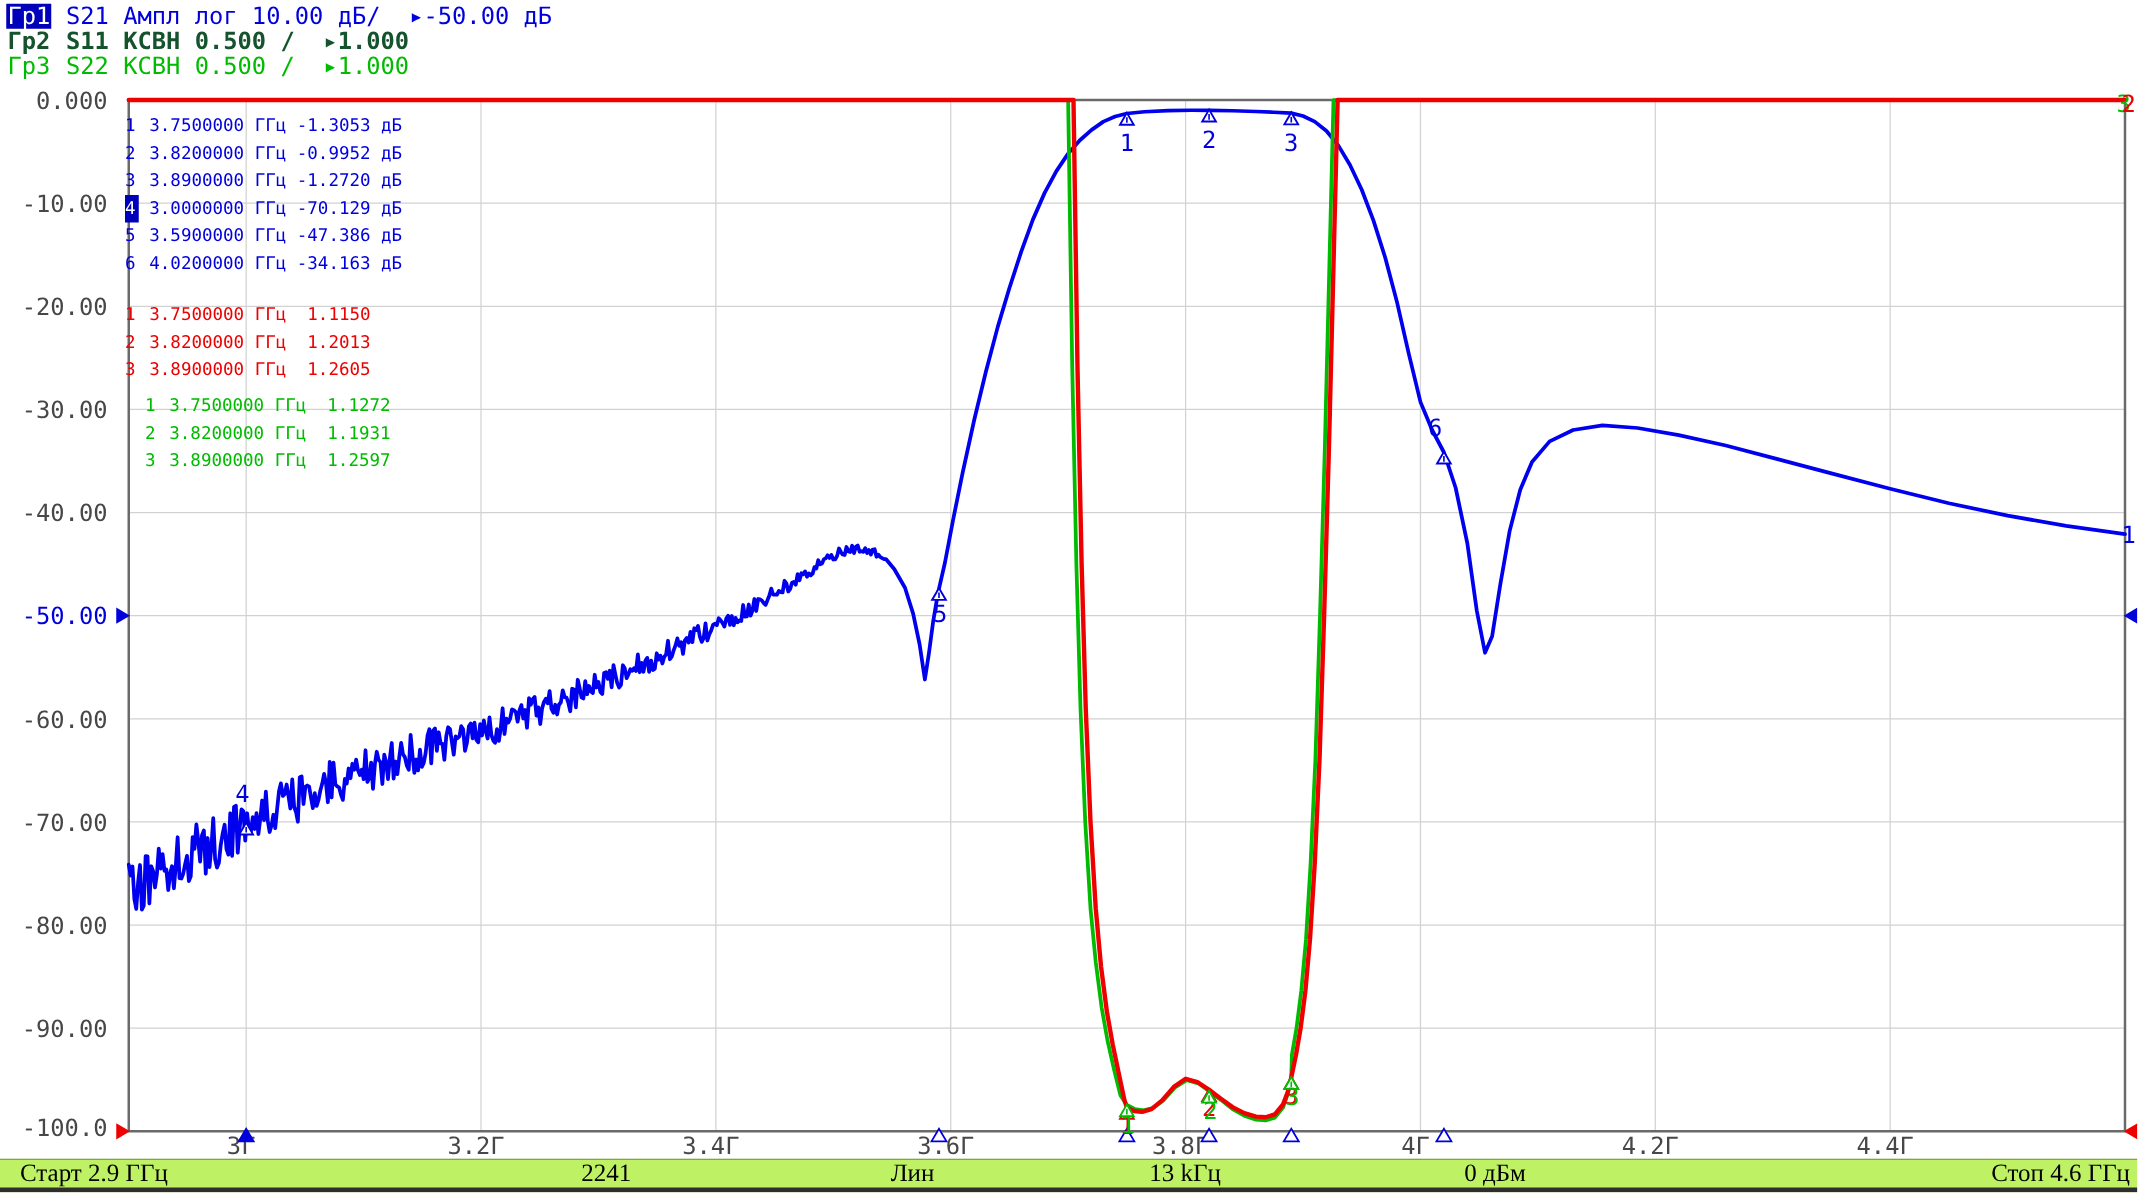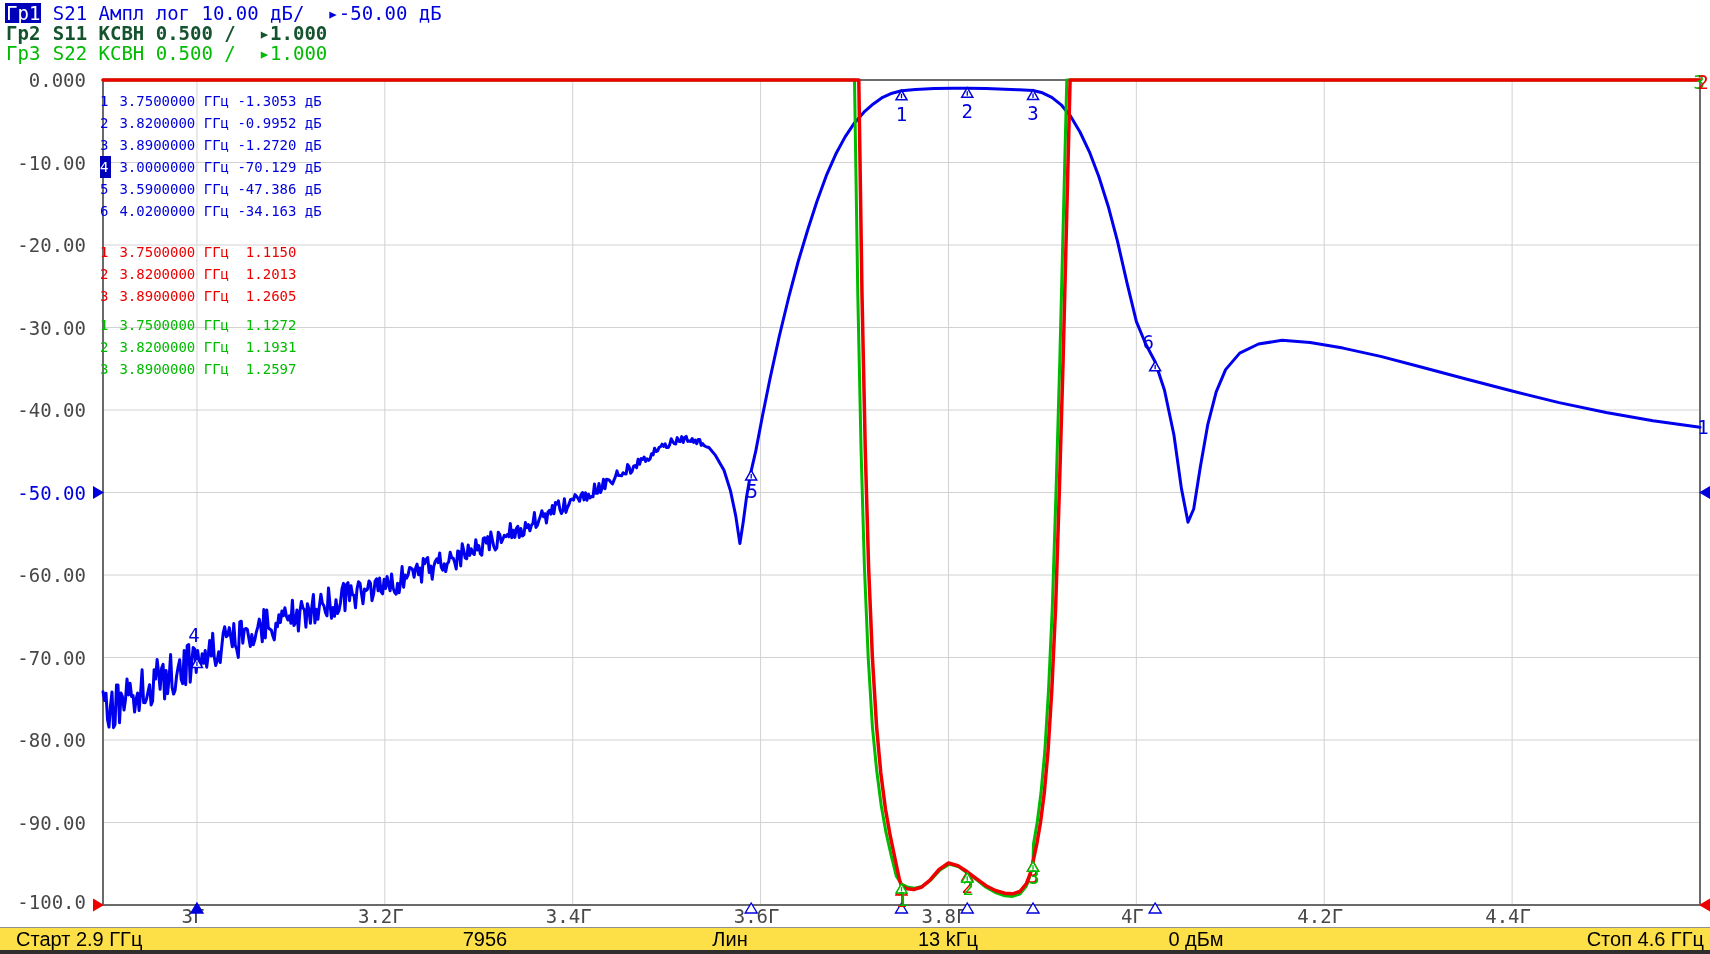--- a/index.html
+++ b/index.html
@@ -5,27 +5,27 @@
   html,body{margin:0;padding:0;background:#fff;}
   #screen{position:relative;width:1710px;height:954px;background:#fff;overflow:hidden;
           font-family:"DejaVu Sans Mono","Liberation Mono",monospace;}
   #plot-svg{position:absolute;left:0;top:0;}
   .hline{position:absolute;left:5px;white-space:pre;font-size:19px;line-height:20px;letter-spacing:0;}
   .hid{display:inline-block;padding:0 1px;}
   .hid.active{background:#0000bb;color:#ffffff;}
   #marker-table{position:absolute;left:100px;top:90px;font-size:14px;line-height:22px;white-space:pre;}
   .mgroup{margin:0;}
   .mgroup.gap1{margin-top:19px;}
-  .mgroup.gap2{margin-top:7px;}
+  .mgroup.gap2{margin-top:7px;margin-left:16px;}
   .mrow{height:22px;}
   .mnum{display:inline-block;min-width:11px;}
   .mnum.active{background:#0000bb;color:#fff;}
   #status-bar{position:absolute;left:0;top:927px;width:1710px;height:27px;box-sizing:border-box;
-      background:#fde047;border-top:1px solid #8f8f8f;border-bottom:4px solid #2e2e2e;
-      font-family:Liberation Sans, sans-serif;font-size:20px;color:#000;}
+      background:#bef264;border-top:1px solid #8f8f8f;border-bottom:4px solid #2e2e2e;
+      font-family:Liberation Serif, serif;font-size:20px;color:#000;}
   .sitem{position:absolute;top:0px;line-height:22px;white-space:pre;}
   .sitem.ctr{transform:translateX(-50%);}
 </style>
 </head>
 <body>
 
 <div id="screen">
   <svg id="plot-svg" width="1710" height="954">
       <line x1="196.94117647058835" y1="80" x2="196.94117647058835" y2="905" stroke="#d2d2d2" stroke-width="1"></line>
       <line x1="384.823529411765" y1="80" x2="384.823529411765" y2="905" stroke="#d2d2d2" stroke-width="1"></line>
@@ -119,19 +119,19 @@
     </svg>
 
   <div class="hline" style="top: 3px; color: rgb(0, 0, 221);"><span class="hid active">Гр1</span><span> S21 Ампл лог 10.00 дБ/  </span><span>▸-50.00 дБ</span></div>
   <div class="hline" style="top: 23px; color: #14532d; font-weight: bold;"><span class="hid">Гр2</span><span> S11 КСВН 0.500 /  </span><span>▸1.000</span></div>
   <div class="hline" style="top: 43px; color: rgb(0, 187, 0); text-align: right;"><span class="hid">Гр3</span><span> S22 КСВН 0.500 /  </span><span>▸1.000</span></div>
 
   <div id="marker-table"><div class="mgroup" style="color: rgb(0, 0, 221);"><div class="mrow"><span class="mnum">1</span><span> 3.7500000 ГГц -1.3053 дБ</span></div><div class="mrow"><span class="mnum">2</span><span> 3.8200000 ГГц -0.9952 дБ</span></div><div class="mrow"><span class="mnum">3</span><span> 3.8900000 ГГц -1.2720 дБ</span></div><div class="mrow"><span class="mnum active">4</span><span> 3.0000000 ГГц -70.129 дБ</span></div><div class="mrow"><span class="mnum">5</span><span> 3.5900000 ГГц -47.386 дБ</span></div><div class="mrow"><span class="mnum">6</span><span> 4.0200000 ГГц -34.163 дБ</span></div></div><div class="mgroup gap1" style="color: rgb(238, 0, 0);"><div class="mrow"><span class="mnum">1</span><span> 3.7500000 ГГц  1.1150</span></div><div class="mrow"><span class="mnum">2</span><span> 3.8200000 ГГц  1.2013</span></div><div class="mrow"><span class="mnum">3</span><span> 3.8900000 ГГц  1.2605</span></div></div><div class="mgroup gap2" style="color: rgb(0, 187, 0);"><div class="mrow"><span class="mnum">1</span><span> 3.7500000 ГГц  1.1272</span></div><div class="mrow"><span class="mnum">2</span><span> 3.8200000 ГГц  1.1931</span></div><div class="mrow"><span class="mnum">3</span><span> 3.8900000 ГГц  1.2597</span></div></div></div>
 
   <div id="status-bar">
     <div class="sitem" style="left:16px">Старт 2.9 ГГц</div>
-    <div class="sitem ctr" style="left:485px">7956</div>
+    <div class="sitem ctr" style="left:485px">2241</div>
     <div class="sitem ctr" style="left:730px">Лин</div>
     <div class="sitem ctr" style="left:948px">13 kГц</div>
     <div class="sitem ctr" style="left:1196px">0 дБм</div>
     <div class="sitem" style="right:6px;text-align:right">Стоп 4.6 ГГц</div>
   </div>
 </div>
 
 </body></html>

